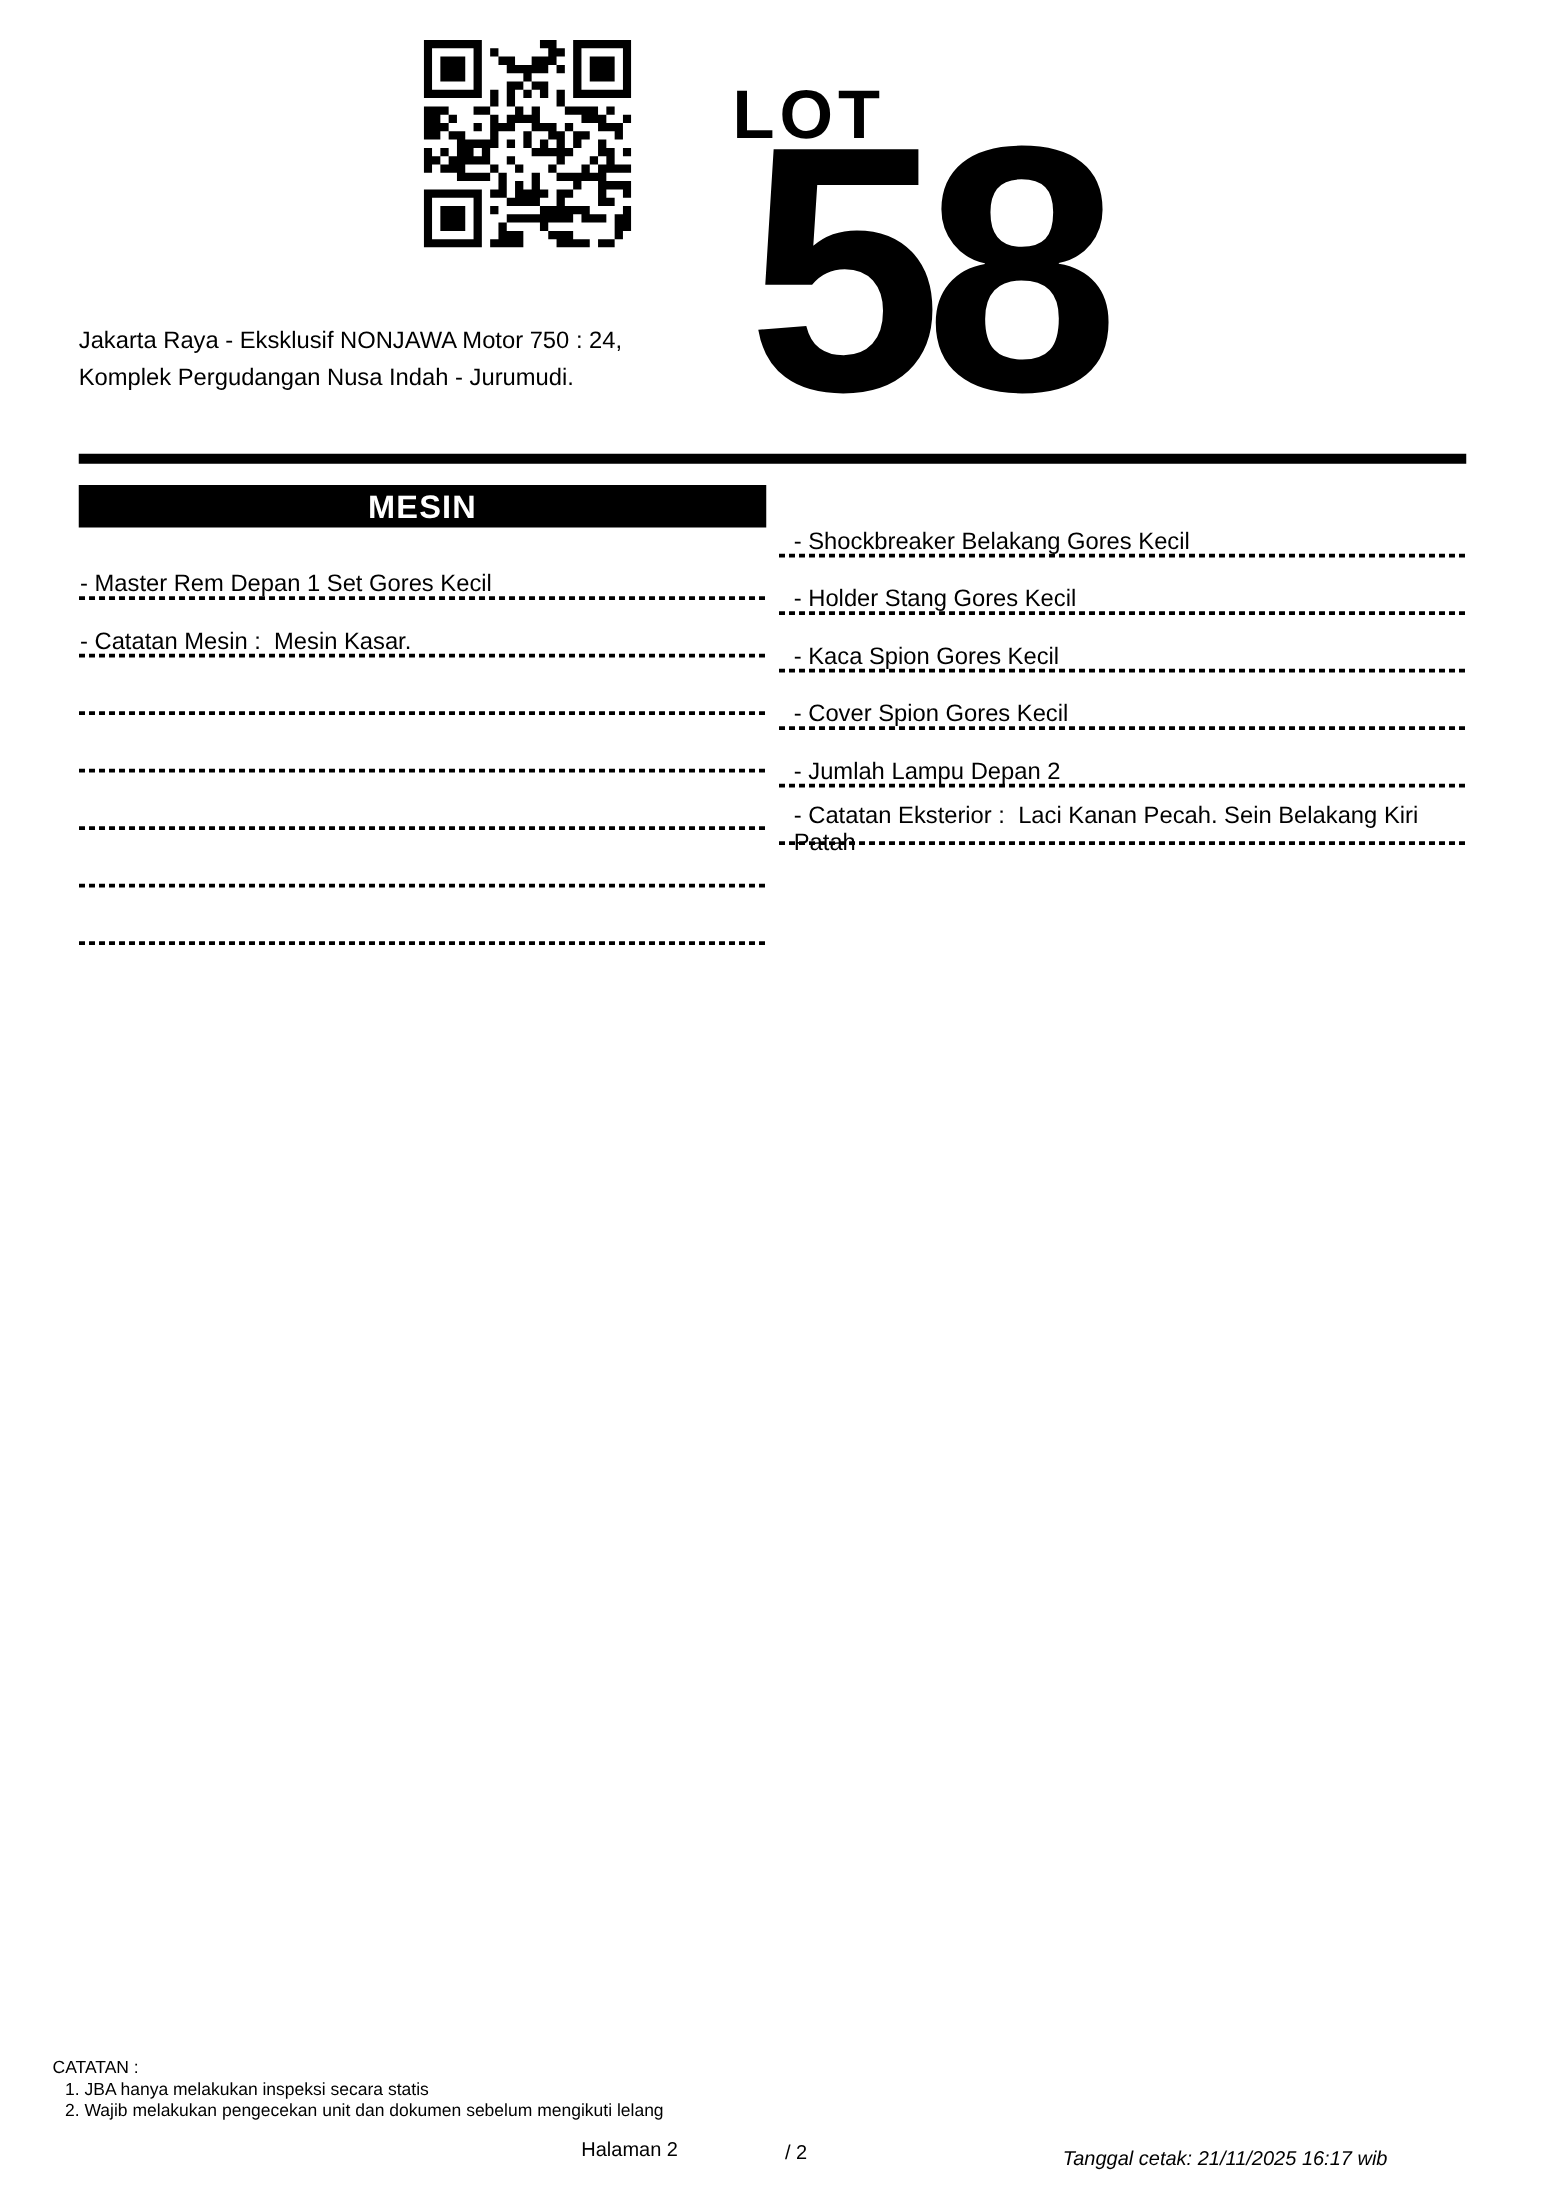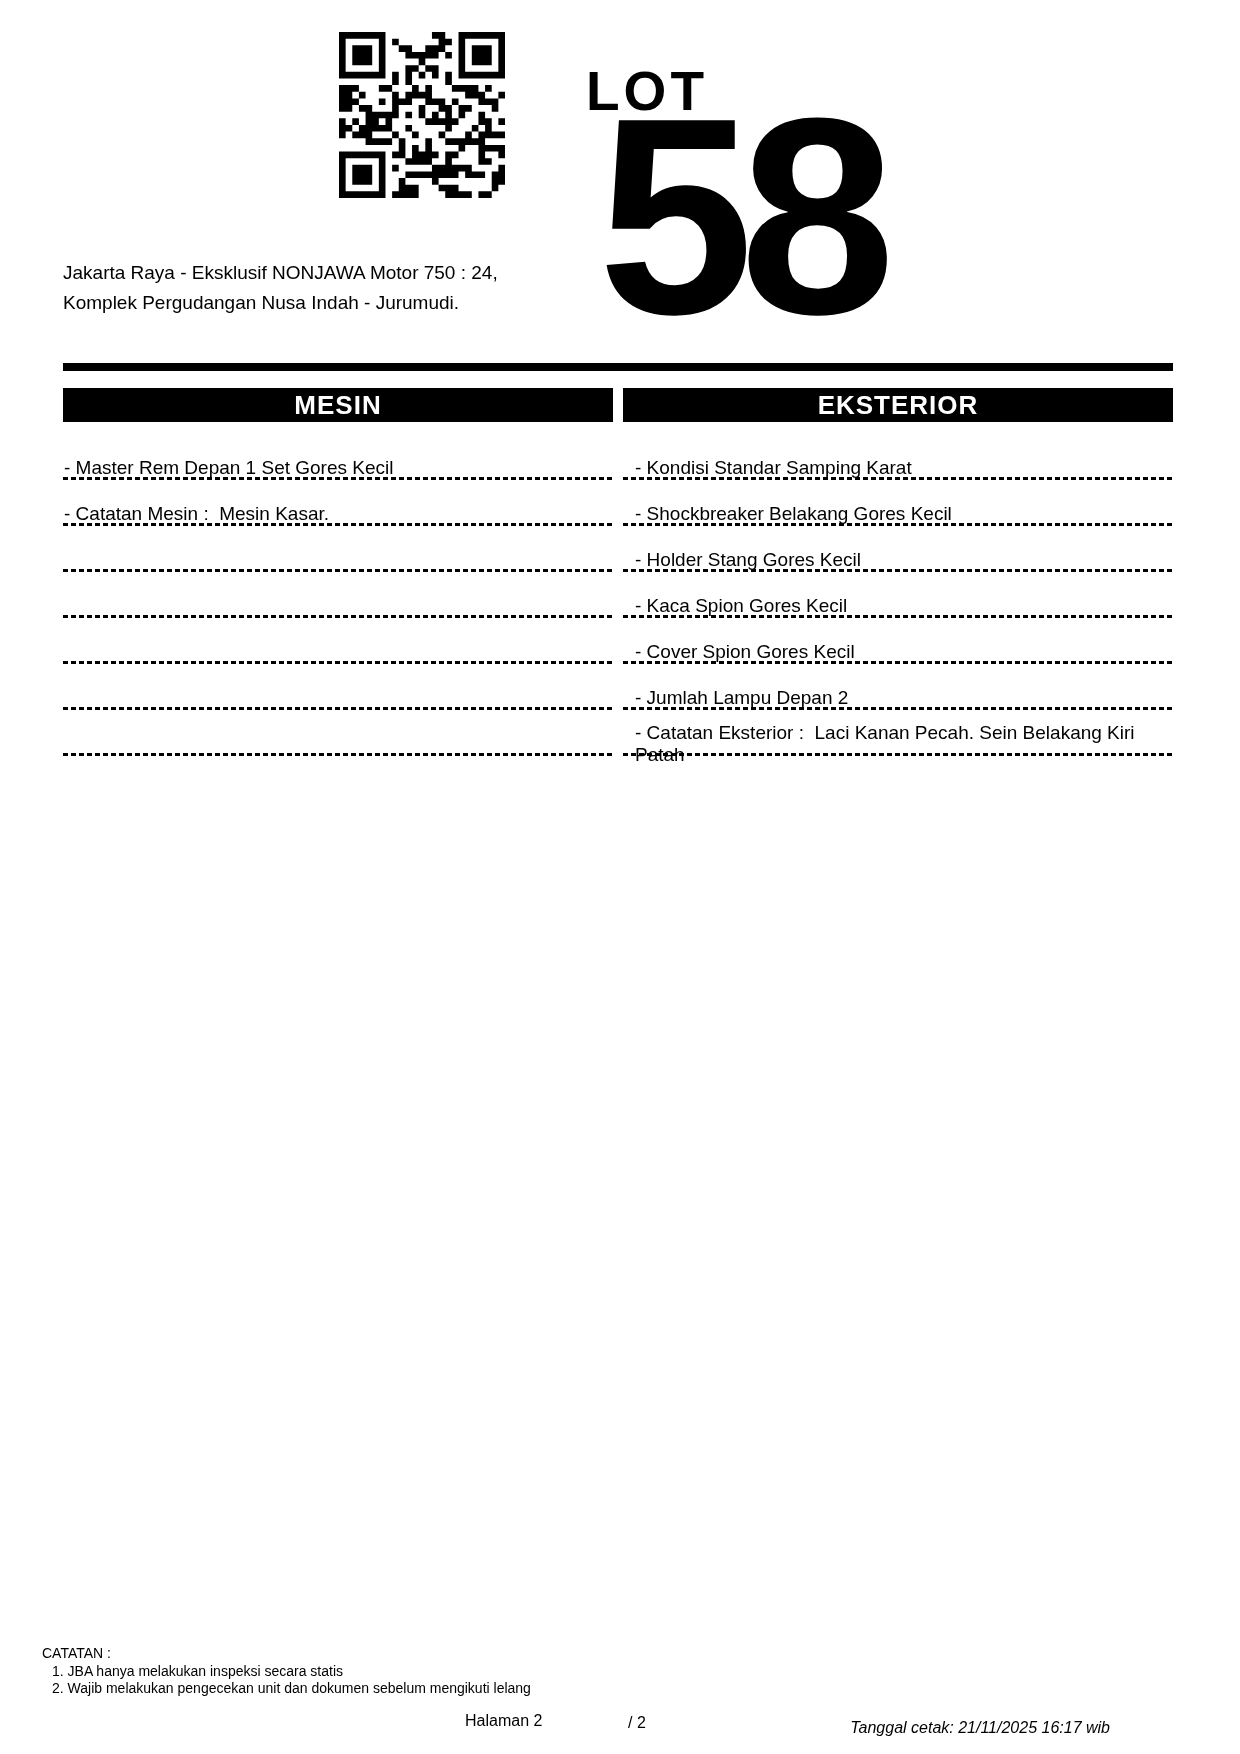--- a/index.html
+++ b/index.html
@@ -106,25 +106,21 @@
           </div>
           <div class="row">
             <span class="row-text"></span>
           </div>
           <div class="row">
             <span class="row-text"></span>
           </div>
         </div>
     </div>
     <div class="col col-eksterior">
-      <div class="col-header">EKSTERIOR</div>
       <div class="rows">
-          <div class="row">
-            <span class="row-text">- Kondisi Standar Samping Karat</span>
-          </div>
           <div class="row">
             <span class="row-text">- Shockbreaker Belakang Gores Kecil</span>
           </div>
           <div class="row">
             <span class="row-text">- Holder Stang Gores Kecil</span>
           </div>
           <div class="row">
             <span class="row-text">- Kaca Spion Gores Kecil</span>
           </div>
           <div class="row">

